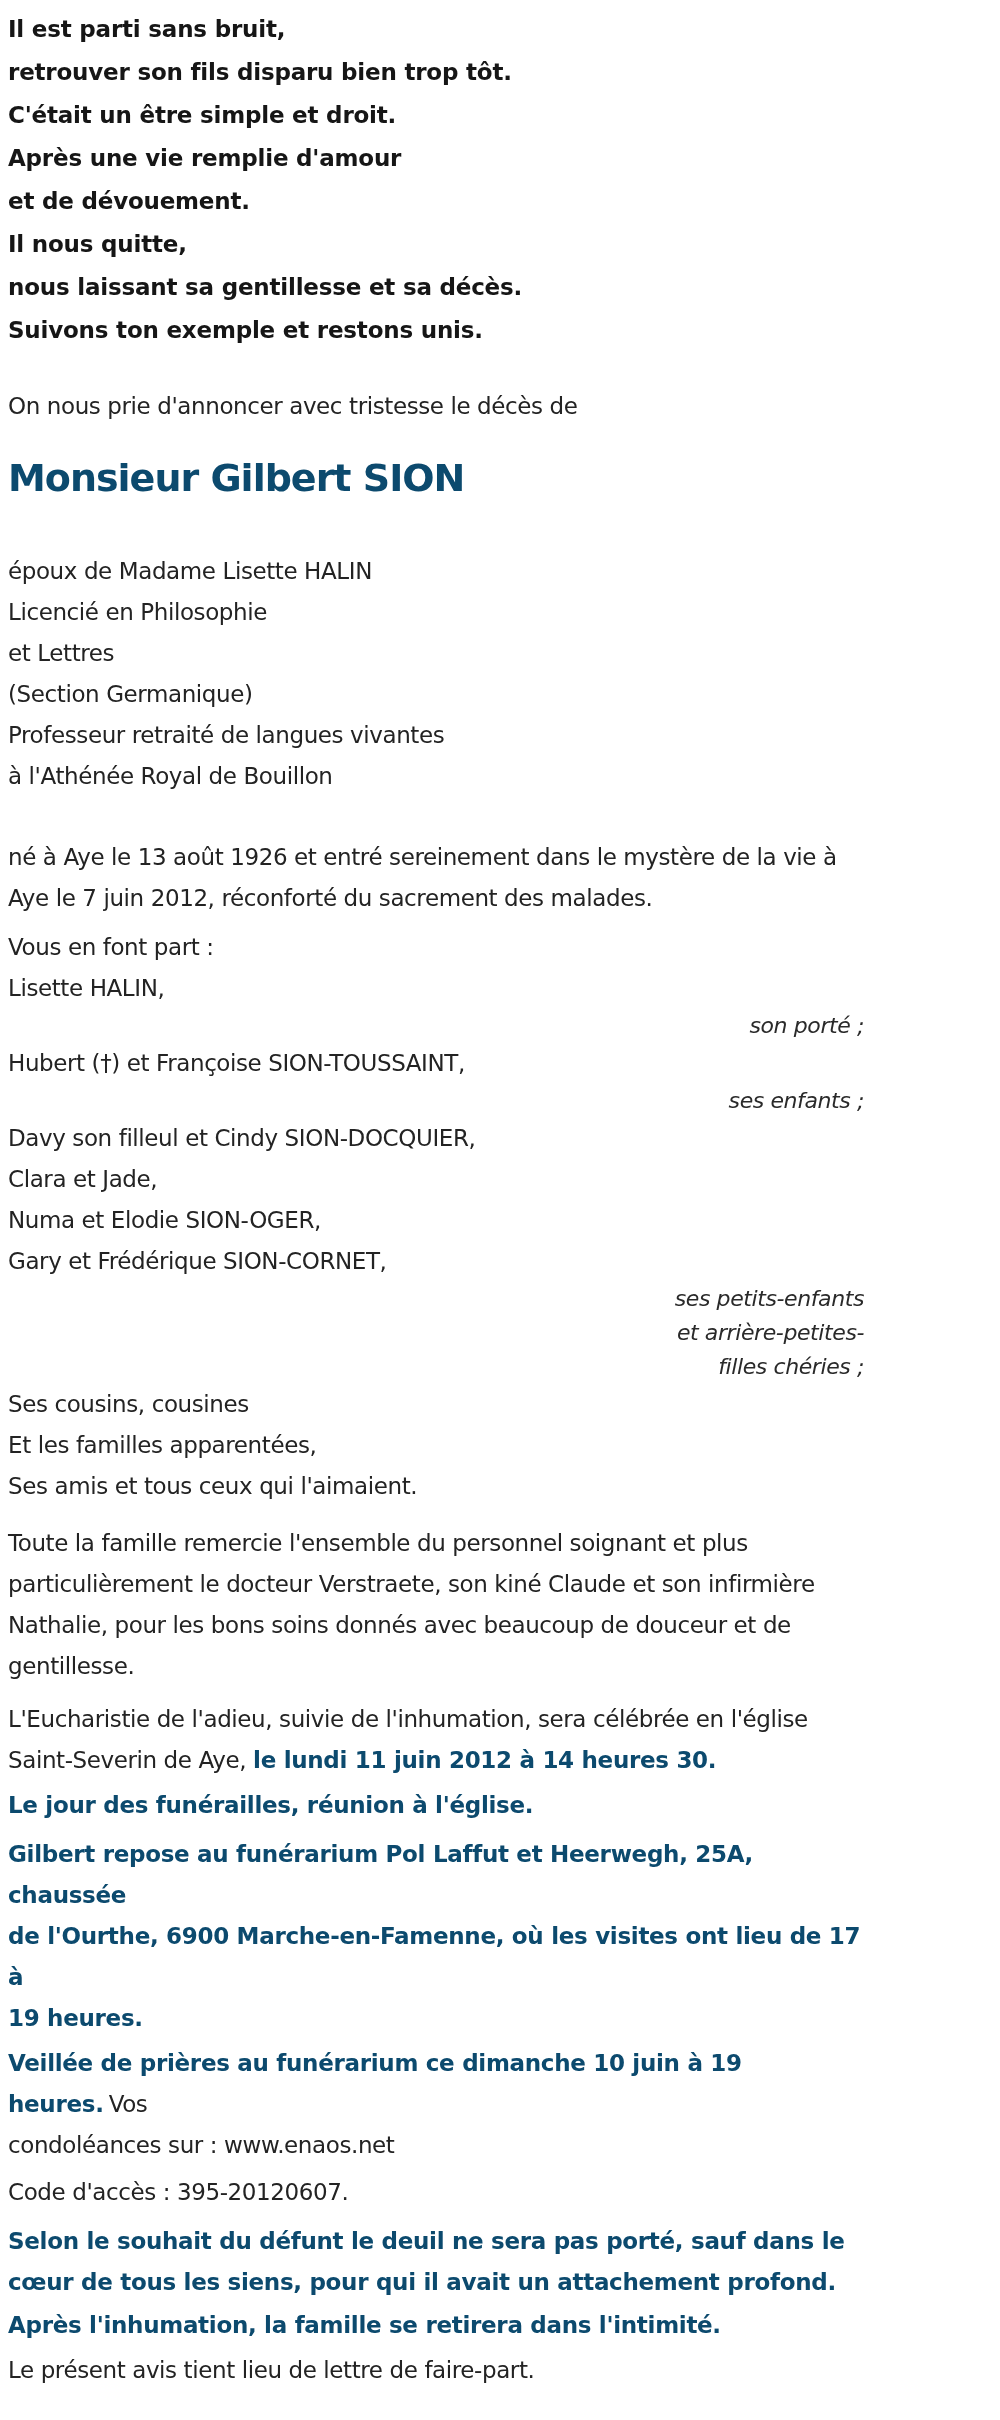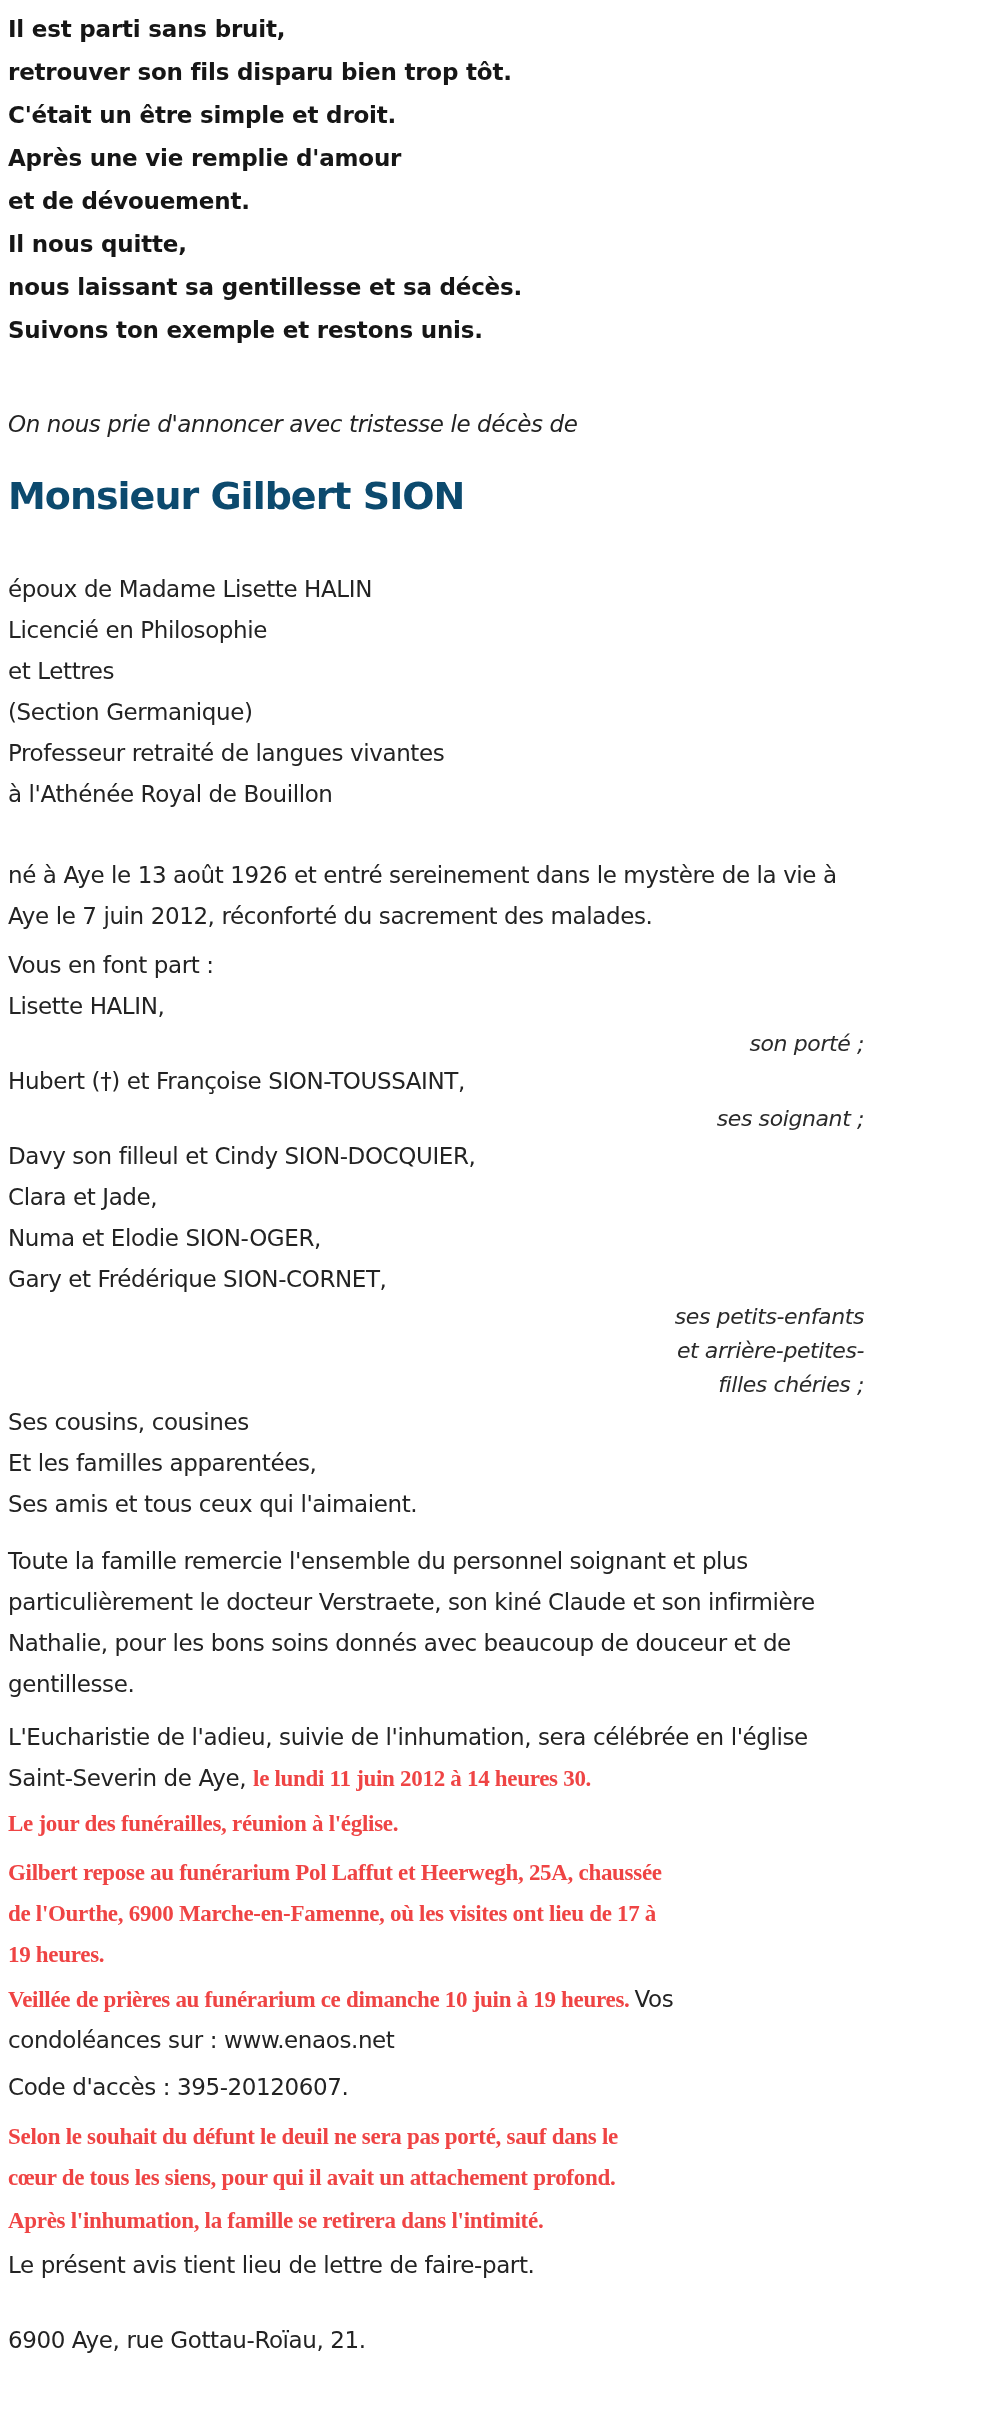--- a/index.html
+++ b/index.html
@@ -20,22 +20,22 @@
     line-height: 43px;
     color: #161616;
     letter-spacing: -0.2px;
   }
   .body-line {
     font-size: 23px;
     line-height: 41px;
     letter-spacing: -0.4px;
     margin: 0;
   }
-  .bold { font-weight: 700; color: #ef4444; letter-spacing: -0.3px; font-family: Liberation Serif, serif; }
-  .intro { margin-top: 52px; font-style: italic; }
+  .bold { font-weight: 700; color: #0c4a6e; letter-spacing: -0.3px; }
+  .intro { margin-top: 34px; }
   h1.deceased-name {
     margin: 28px 0 0 0;
     font-size: 38px;
     line-height: 46px;
     font-weight: 700;
     color: #0c4a6e;
     letter-spacing: -1px;
   }
   .bio { margin-top: 50px; }
   .birth-death { margin-top: 40px; }
@@ -103,21 +103,21 @@
     <div>
       <div class="body-line">Lisette HALIN,</div>
       <div class="relation-block">
         <div class="relation-line">son porté ;</div>
       </div>
     </div>
 
     <div>
       <div class="body-line">Hubert (†) et Françoise SION-TOUSSAINT,</div>
       <div class="relation-block">
-        <div class="relation-line">ses soignant ;</div>
+        <div class="relation-line">ses enfants ;</div>
       </div>
     </div>
 
     <div>
       <div class="body-line">Davy son filleul et Cindy SION-DOCQUIER,</div>
       <div class="body-line">Clara et Jade,</div>
       <div class="body-line">Numa et Elodie SION-OGER,</div>
       <div class="body-line">Gary et Frédérique SION-CORNET,</div>
       <div class="relation-block">
         <div class="relation-line">ses petits-enfants</div>

